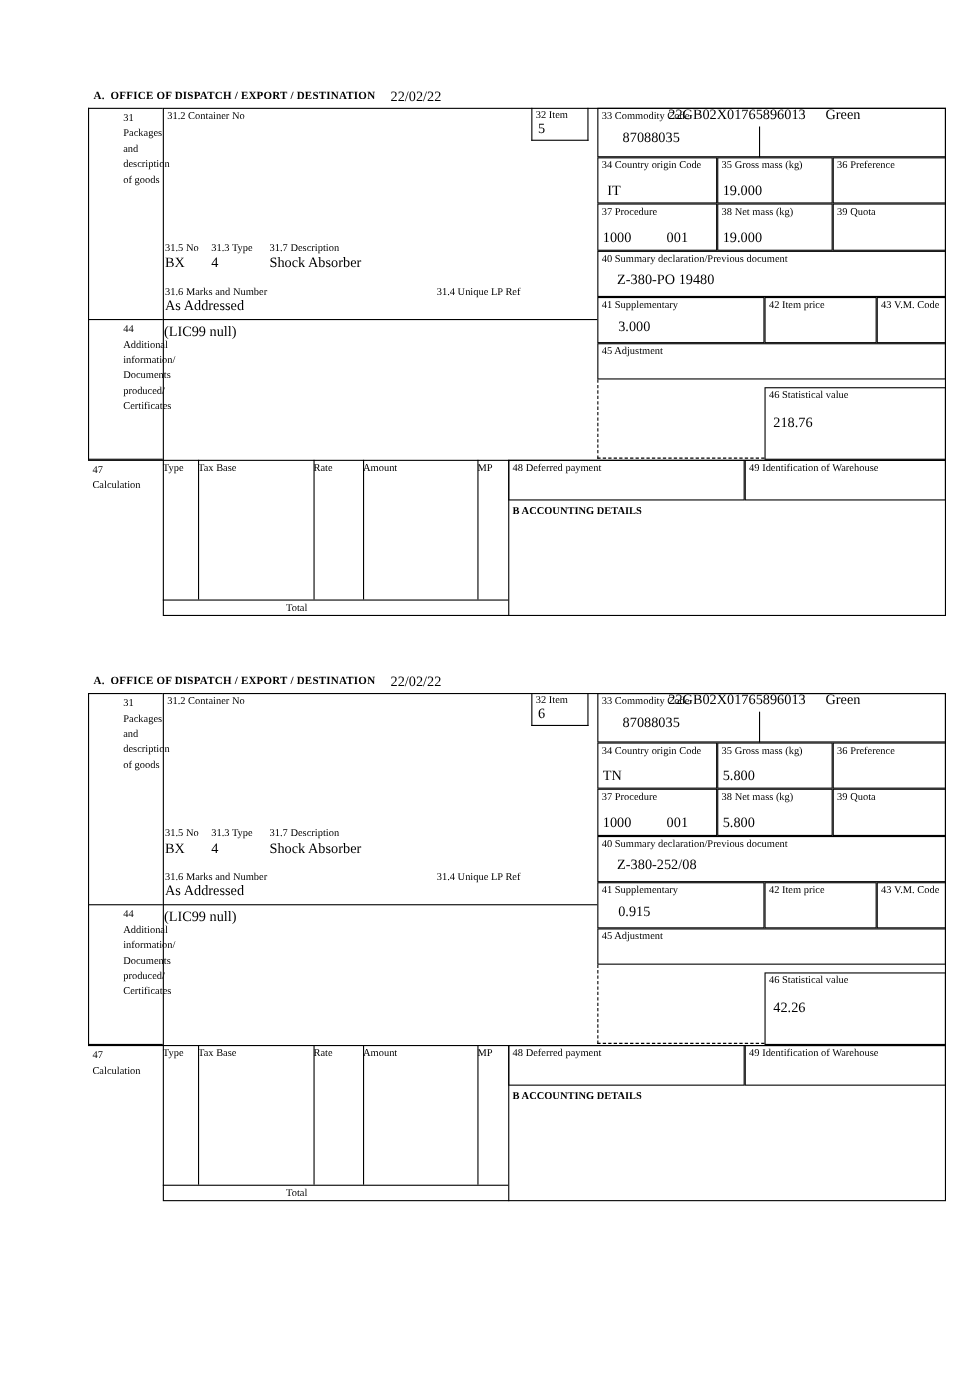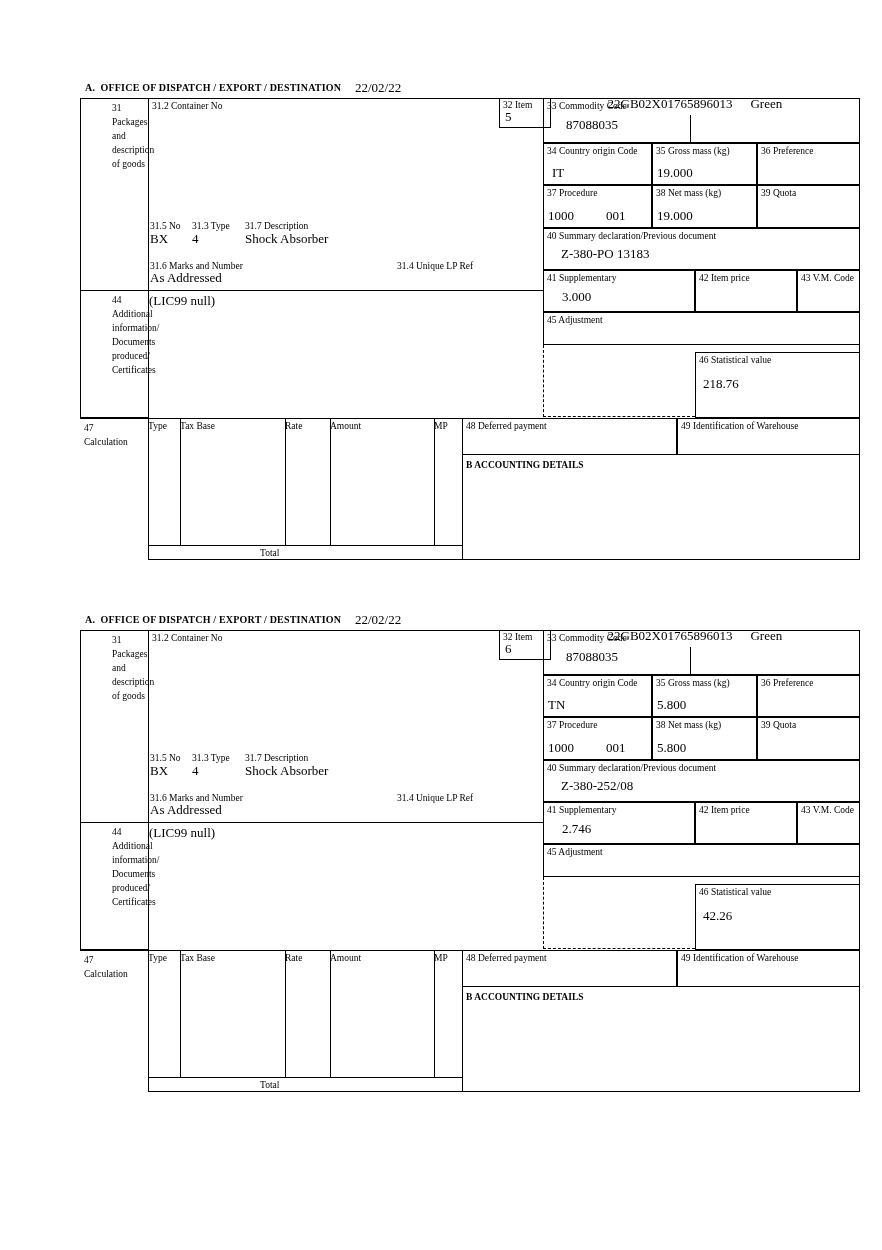--- a/index.html
+++ b/index.html
@@ -6,21 +6,21 @@
   html, body { margin: 0; padding: 0; }
   body {
     width: 882px; height: 1250px;
     background: #ffffff; color: #000000;
     font-family: "Liberation Serif", serif;
   }
   .page { position: relative; width: 882px; height: 1250px; padding-top: 80px; }
   .section { position: relative; width: 882px; height: 532px; }
   .abs { position: absolute; }
   .box { position: absolute; border: 1px solid #000; }
-  .bt0 { border-top: none; margin-left: 16px; }
+  .bt0 { border-top: none; }
   .bb0 { border-bottom: none; }
   .br0 { border-right: none; padding-left: 28px; }
   .lbl { font-size: 9.5px; line-height: 11px; }
   .box > .lbl { display: block; padding: 2px 3px 0 3px; }
   .ml { white-space: pre-line; line-height: 14px; }
   .val { position: absolute; font-size: 13px; line-height: 14px; white-space: pre; }
   .hline { position: absolute; border-top: 1px solid #000; height: 0; }
   .vline { position: absolute; border-left: 1px solid #000; width: 0; }
   .dashed { position: absolute; border-left: 1px dashed #000; border-bottom: 1px dashed #000; }
   .bold { font-weight: bold; }
@@ -94,21 +94,21 @@
     <div class="box" style="left:652px; top:105px; width:105px; height:43px;">
       <span class="lbl">38 Net mass (kg)</span>
       <span class="val" style="left:4px; top:23px;">19.000</span>
     </div>
     <div class="box" style="left:757px; top:105px; width:103px; height:43px;">
       <span class="lbl">39 Quota</span>
     </div>
 
     <div class="box" style="left:543px; top:148px; width:317px; height:42px;">
       <span class="lbl">40 Summary declaration/Previous document</span>
-      <span class="val" style="left:17px; top:18px;">Z-380-PO 13183</span>
+      <span class="val" style="left:17px; top:18px;">Z-380-PO 19480</span>
     </div>
 
     <div class="box" style="left:543px; top:190px; width:152px; height:42px;">
       <span class="lbl">41 Supplementary</span>
       <span class="val" style="left:18px; top:19px;">3.000</span>
     </div>
     <div class="box" style="left:695px; top:190px; width:102px; height:42px;">
       <span class="lbl">42 Item price</span>
     </div>
     <div class="box" style="left:797px; top:190px; width:63px; height:42px;">
@@ -232,21 +232,21 @@
       <span class="lbl">39 Quota</span>
     </div>
 
     <div class="box" style="left:543px; top:148px; width:317px; height:42px;">
       <span class="lbl">40 Summary declaration/Previous document</span>
       <span class="val" style="left:17px; top:18px;">Z-380-252/08</span>
     </div>
 
     <div class="box" style="left:543px; top:190px; width:152px; height:42px;">
       <span class="lbl">41 Supplementary</span>
-      <span class="val" style="left:18px; top:19px;">2.746</span>
+      <span class="val" style="left:18px; top:19px;">0.915</span>
     </div>
     <div class="box" style="left:695px; top:190px; width:102px; height:42px;">
       <span class="lbl">42 Item price</span>
     </div>
     <div class="box" style="left:797px; top:190px; width:63px; height:42px;">
       <span class="lbl">43 V.M. Code</span>
     </div>
 
     <div class="box" style="left:543px; top:232px; width:317px; height:33px;">
       <span class="lbl">45 Adjustment</span>

